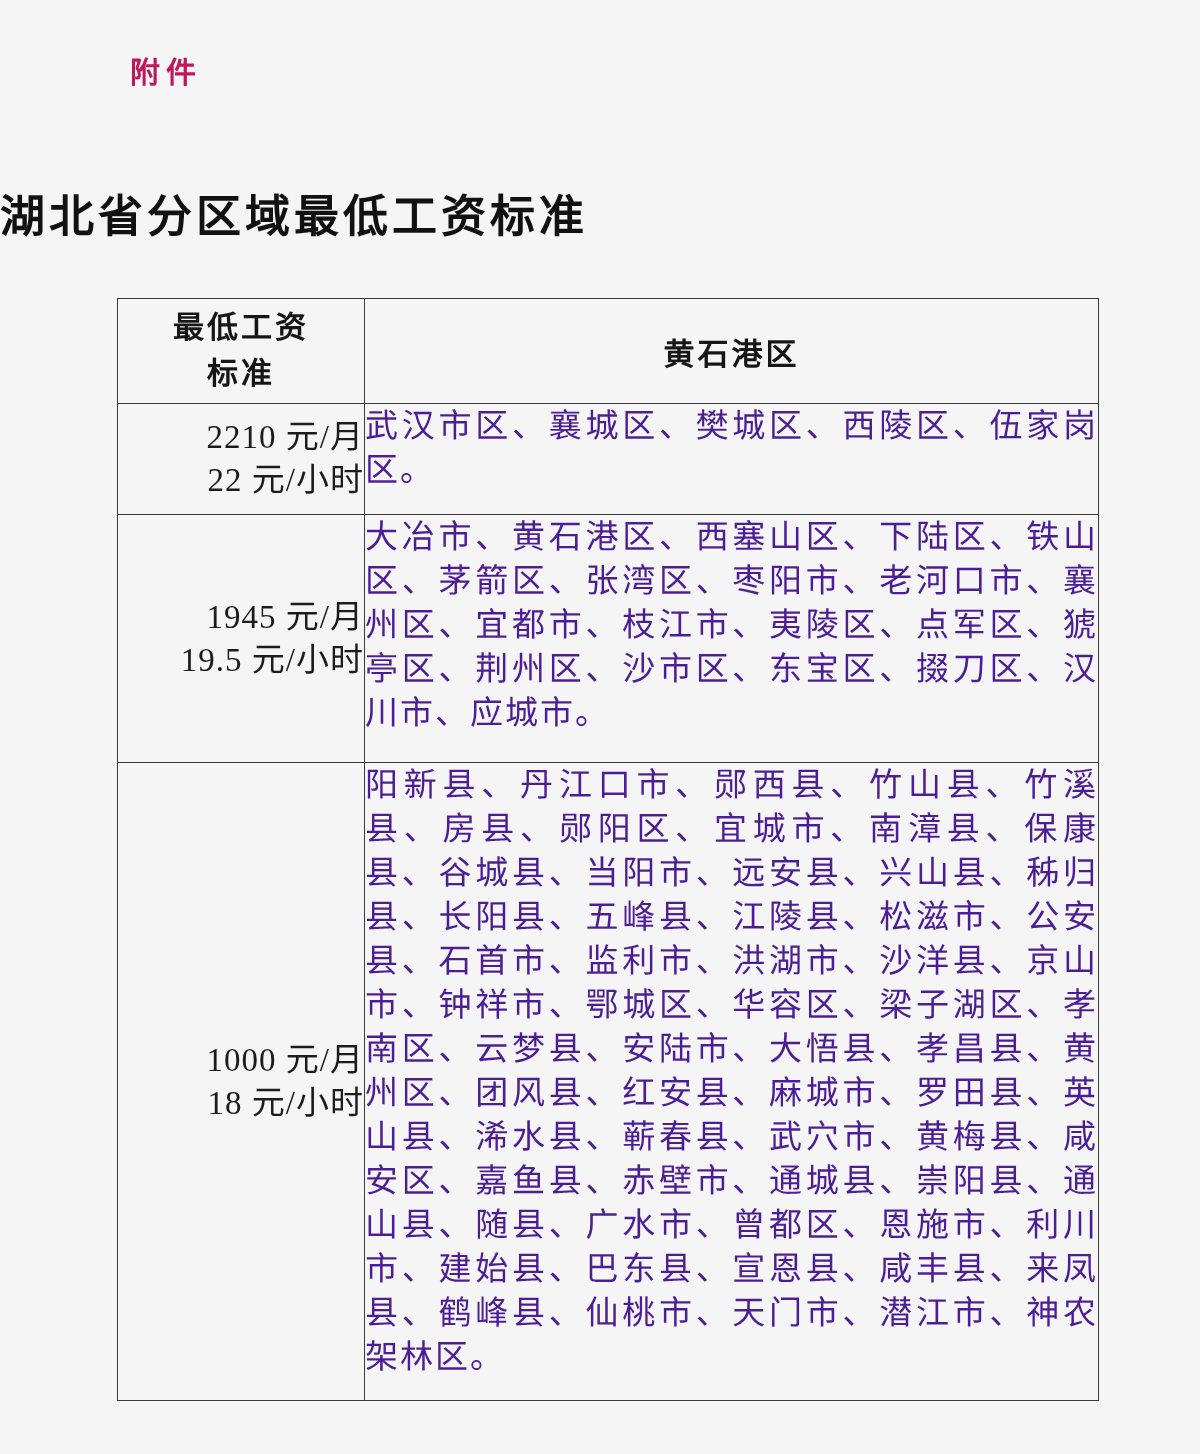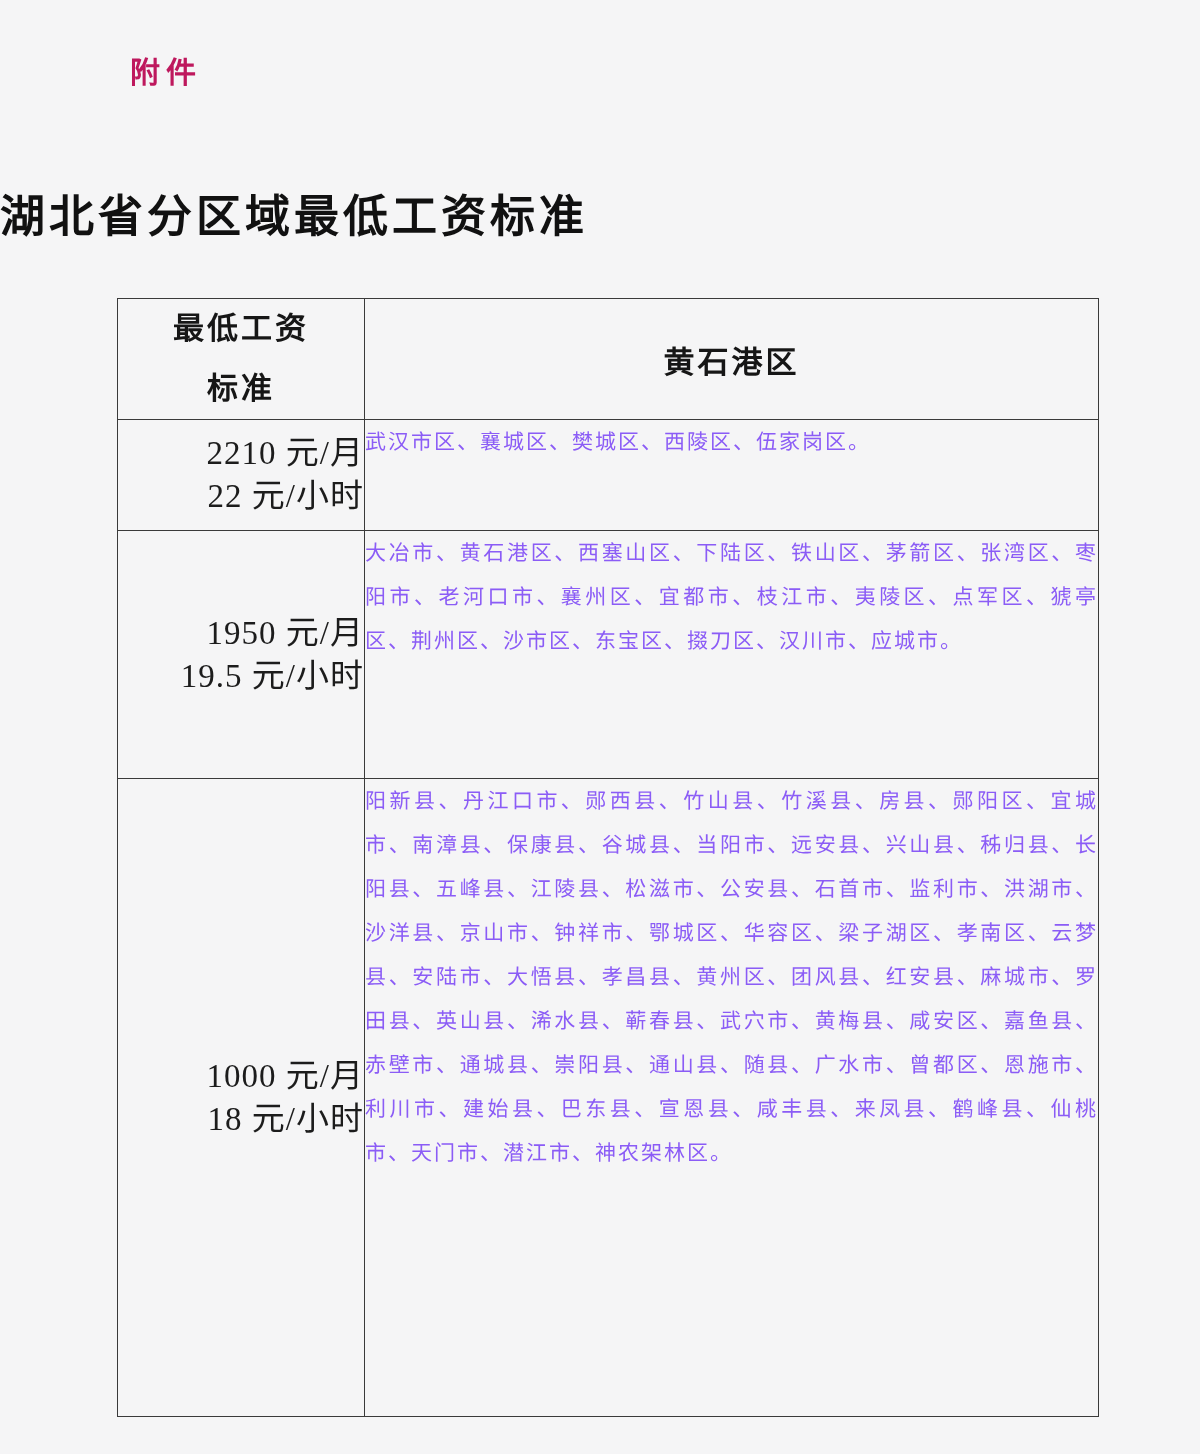--- a/index.html
+++ b/index.html
@@ -63,41 +63,41 @@
     vertical-align: middle;
     font-family: "Liberation Sans", sans-serif;
     font-weight: bold;
     font-size: 31px;
     letter-spacing: 3px;
     color: #161616;
   }
   .th-standard-inner {
     display: inline-block;
     width: 150px;
-    line-height: 60px;
+    line-height: 46px;
     text-align: center;
   }
   .label-cell {
     text-align: right;
     vertical-align: middle;
     font-size: 33px;
     letter-spacing: 1px;
     line-height: 43px;
     color: #1c1c1c;
     white-space: nowrap;
   }
   .scope-cell {
     vertical-align: top;
     padding: 13px 22px 8px 10px;
-    font-size: 21px;
+    font-size: 33px;
     line-height: 44px;
     letter-spacing: 2px;
     text-align: justify;
     text-justify: inter-ideograph;
-    color: #8b5cf6;
+    color: #4c1d95;
   }
 </style>
 </head>
 <body>
 
 <div class="page">
 
   <div class="attachment-label">附件</div>
 
   <div class="doc-title">湖北省分区域最低工资标准</div>
@@ -121,21 +121,21 @@
     <tr class="row-0">
       <td class="label-cell">
         <div>2210 元/月</div>
         <div>22 元/小时</div>
       </td>
       <td class="scope-cell">武汉市区、襄城区、樊城区、西陵区、伍家岗区。</td>
     </tr>
 
     <tr class="row-1">
       <td class="label-cell">
-        <div>1950 元/月</div>
+        <div>1945 元/月</div>
         <div>19.5 元/小时</div>
       </td>
       <td class="scope-cell">大冶市、黄石港区、西塞山区、下陆区、铁山区、茅箭区、张湾区、枣阳市、老河口市、襄州区、宜都市、枝江市、夷陵区、点军区、猇亭区、荆州区、沙市区、东宝区、掇刀区、汉川市、应城市。</td>
     </tr>
 
     <tr class="row-2">
       <td class="label-cell">
         <div>1000 元/月</div>
         <div>18 元/小时</div>
       </td>

